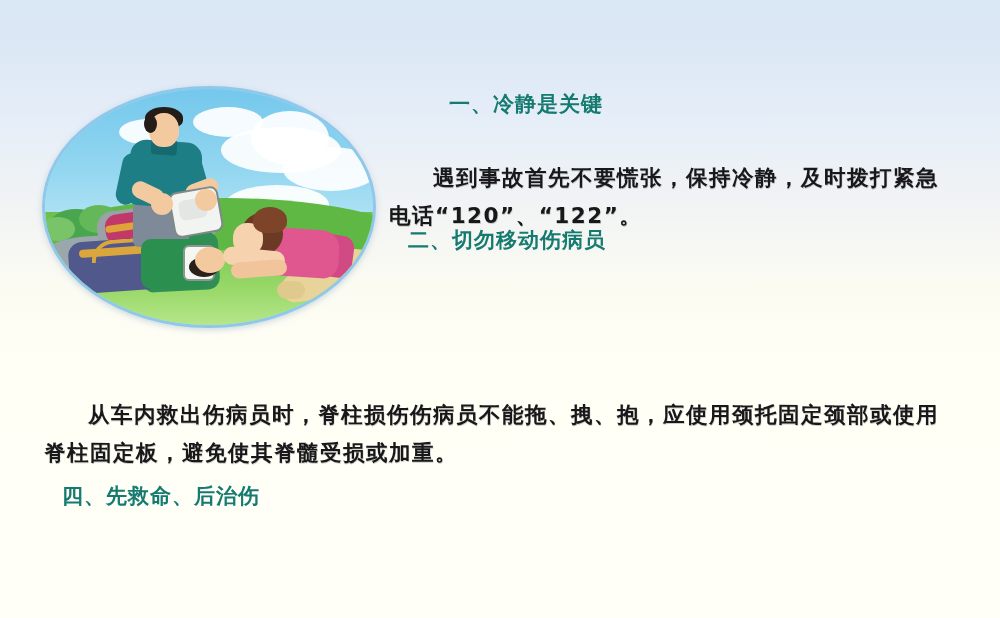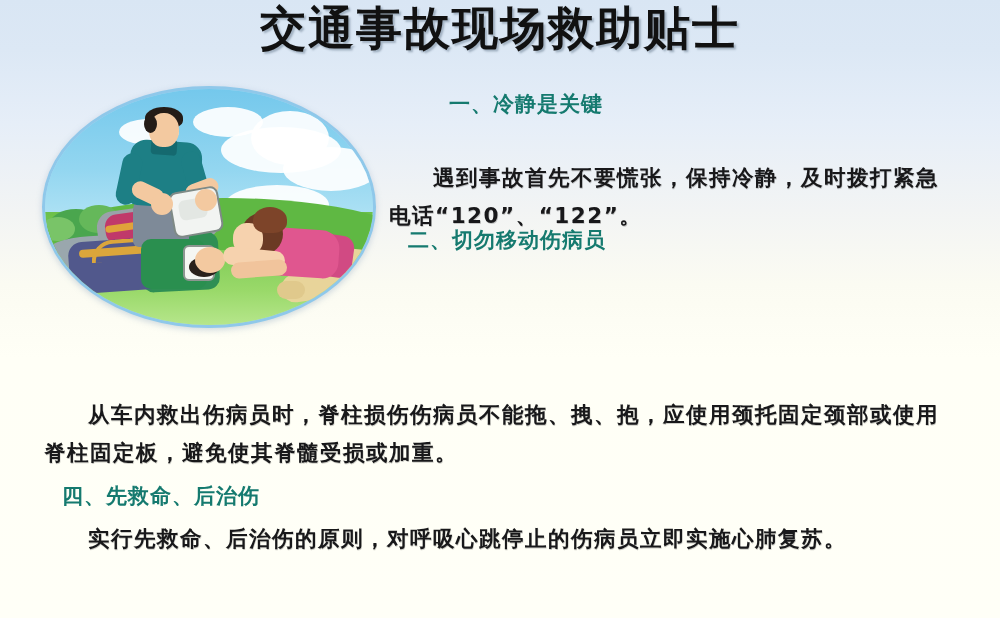--- a/index.html
+++ b/index.html
@@ -186,21 +186,20 @@
   #head3 { left: 62px;  top: 360px; }
   #para3 { left: 44px;  top: 396px; width: 906px; text-indent: 44px; }
   #head4 { left: 62px;  top: 484px; }
   #para4 { left: 44px;  top: 520px; width: 906px; text-indent: 44px; }
 </style>
 </head>
 <body>
 
 <div id="poster">
 
-  <div id="title">交通事故现场救助贴士</div>
 
   <div id="illustration">
     <div class="ill-sky"></div>
     <div class="cloud c1"></div>
     <div class="cloud c2"></div>
     <div class="cloud c3"></div>
     <div class="cloud c4"></div>
     <div class="cloud c5"></div>
     <div class="cloud c6"></div>
     <div class="ill-hills"></div>
@@ -253,15 +252,14 @@
   </div>
 
   <div class="section-head" id="head1">一、冷静是关键</div>
   <div class="body-para" id="para1">遇到事故首先不要慌张，保持冷静，及时拨打紧急电话“120”、“122”。</div>
 
   <div class="section-head" id="head2">二、切勿移动伤病员</div>
 
   <div class="body-para" id="para3">从车内救出伤病员时，脊柱损伤伤病员不能拖、拽、抱，应使用颈托固定颈部或使用脊柱固定板，避免使其脊髓受损或加重。</div>
 
   <div class="section-head" id="head4">四、先救命、后治伤</div>
-  <div class="body-para" id="para4">实行先救命、后治伤的原则，对呼吸心跳停止的伤病员立即实施心肺复苏。</div>
 
 </div>
 
 </body></html>

